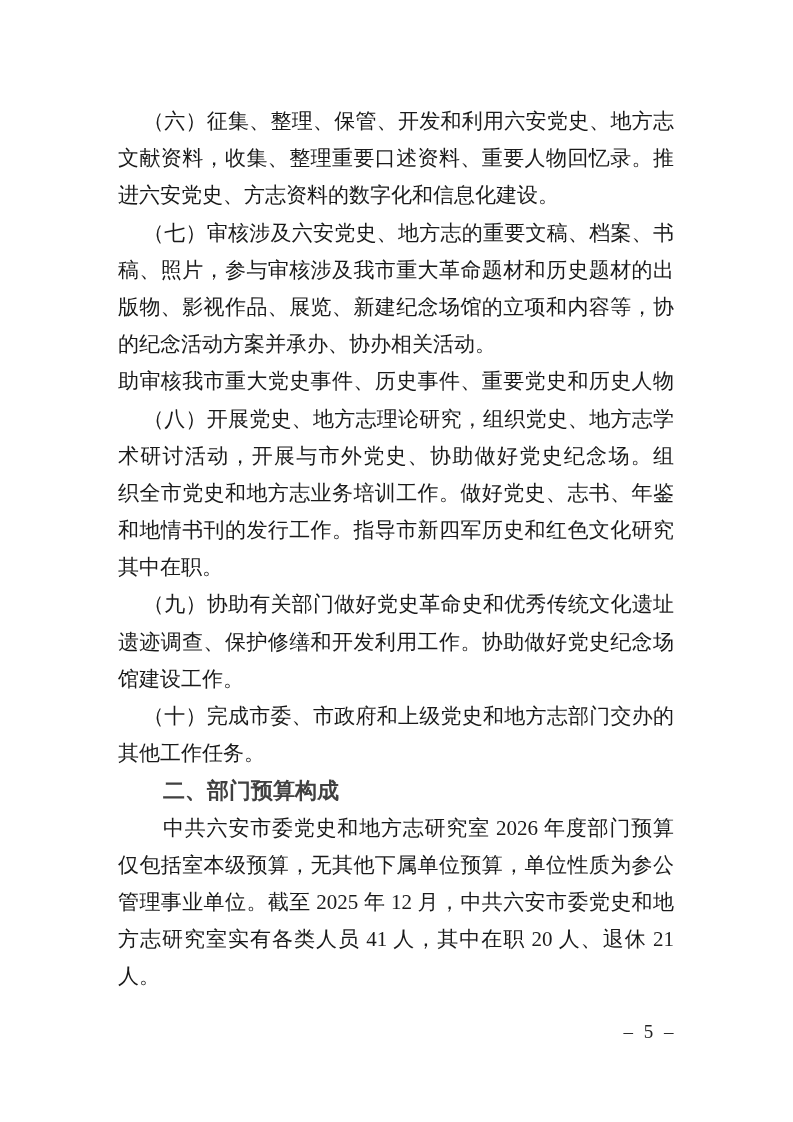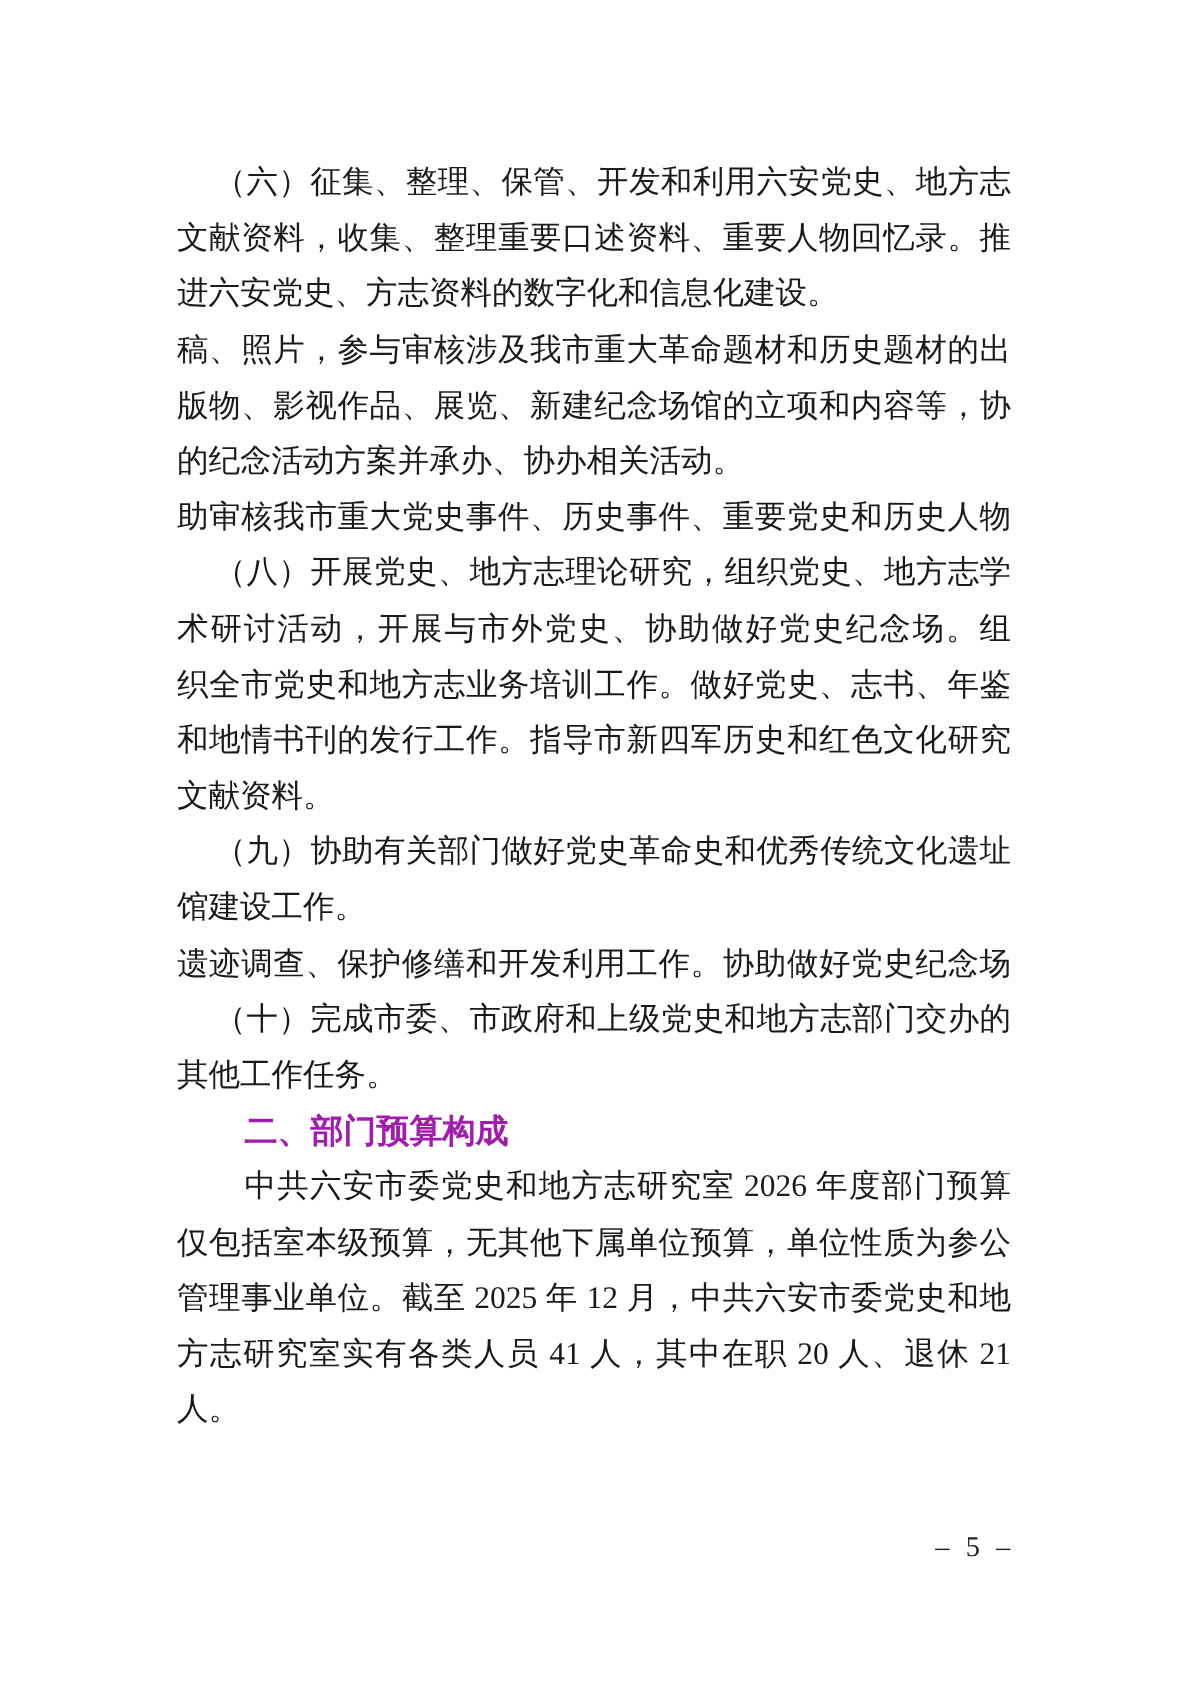--- a/index.html
+++ b/index.html
@@ -37,21 +37,21 @@
   .line.para-end {
     text-align: center;
     text-align-last: left;
   }
   .line.indent-paren { padding-left: 25px; }
   .line.indent-full  { padding-left: 45px; }
   .block.heading .line {
     font-family: "Liberation Sans", "DejaVu Sans", sans-serif;
     font-weight: 700;
     font-size: 22px;
-    color: #a21caf;
+    color: #404040;
     text-align: left;
     text-align-last: left;
     padding-left: 45px;
   }
   .page-number {
     position: absolute;
     top: 1019px;
     left: 608px;
     width: 84px;
     height: 26px;
@@ -67,36 +67,37 @@
 <body>
 
 <div class="page">
   <div class="content">
       <div class="block paragraph">
         <div class="line indent-paren">（六）征集、整理、保管、开发和利用六安党史、地方志</div>
         <div class="line">文献资料，收集、整理重要口述资料、重要人物回忆录。推</div>
         <div class="line para-end">进六安党史、方志资料的数字化和信息化建设。</div>
       </div>
       <div class="block paragraph">
+        <div class="line indent-paren">（七）审核涉及六安党史、地方志的重要文稿、档案、书</div>
         <div class="line">稿、照片，参与审核涉及我市重大革命题材和历史题材的出</div>
         <div class="line">版物、影视作品、展览、新建纪念场馆的立项和内容等，协</div>
         <div class="line para-end">的纪念活动方案并承办、协办相关活动。</div>
         <div class="line">助审核我市重大党史事件、历史事件、重要党史和历史人物</div>
       </div>
       <div class="block paragraph">
         <div class="line indent-paren">（八）开展党史、地方志理论研究，组织党史、地方志学</div>
         <div class="line">术研讨活动，开展与市外党史、协助做好党史纪念场。组</div>
         <div class="line">织全市党史和地方志业务培训工作。做好党史、志书、年鉴</div>
         <div class="line">和地情书刊的发行工作。指导市新四军历史和红色文化研究</div>
-        <div class="line para-end">文献资料。</div>
+        <div class="line para-end">其中在职。</div>
       </div>
       <div class="block paragraph">
         <div class="line indent-paren">（九）协助有关部门做好党史革命史和优秀传统文化遗址</div>
+        <div class="line">遗迹调查、保护修缮和开发利用工作。协助做好党史纪念场</div>
         <div class="line para-end">馆建设工作。</div>
-        <div class="line">遗迹调查、保护修缮和开发利用工作。协助做好党史纪念场</div>
       </div>
       <div class="block paragraph">
         <div class="line indent-paren">（十）完成市委、市政府和上级党史和地方志部门交办的</div>
         <div class="line para-end">其他工作任务。</div>
       </div>
       <div class="block heading">
         <div class="line para-end">二、部门预算构成</div>
       </div>
       <div class="block paragraph">
         <div class="line indent-full">中共六安市委党史和地方志研究室 2026 年度部门预算</div>

